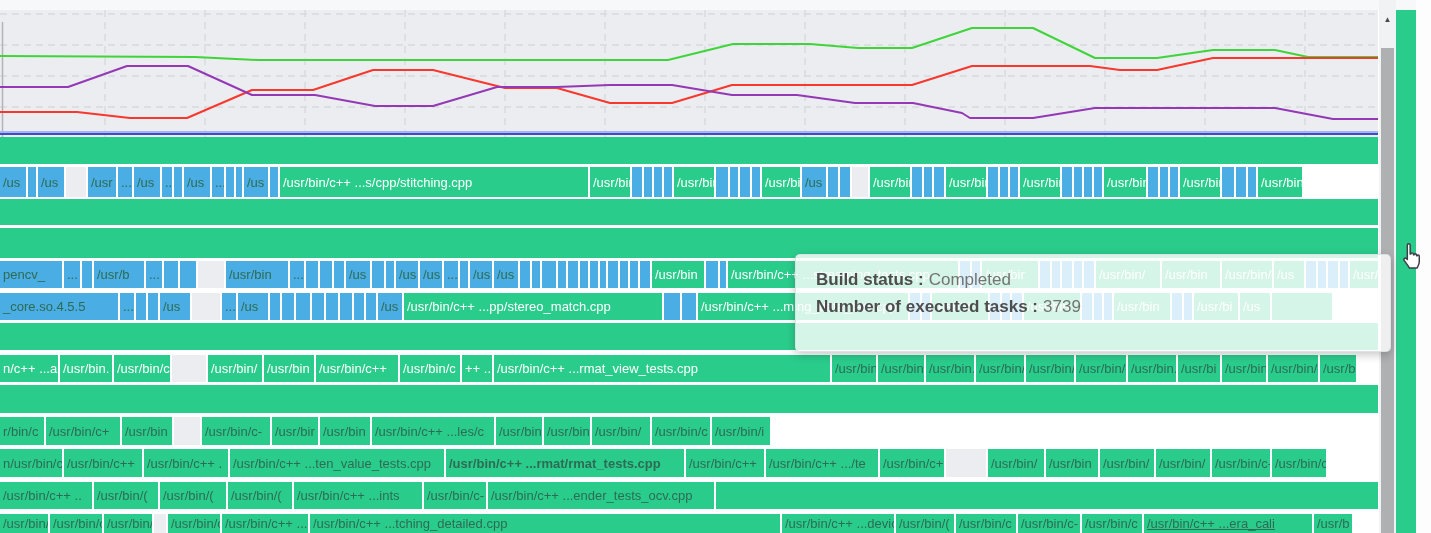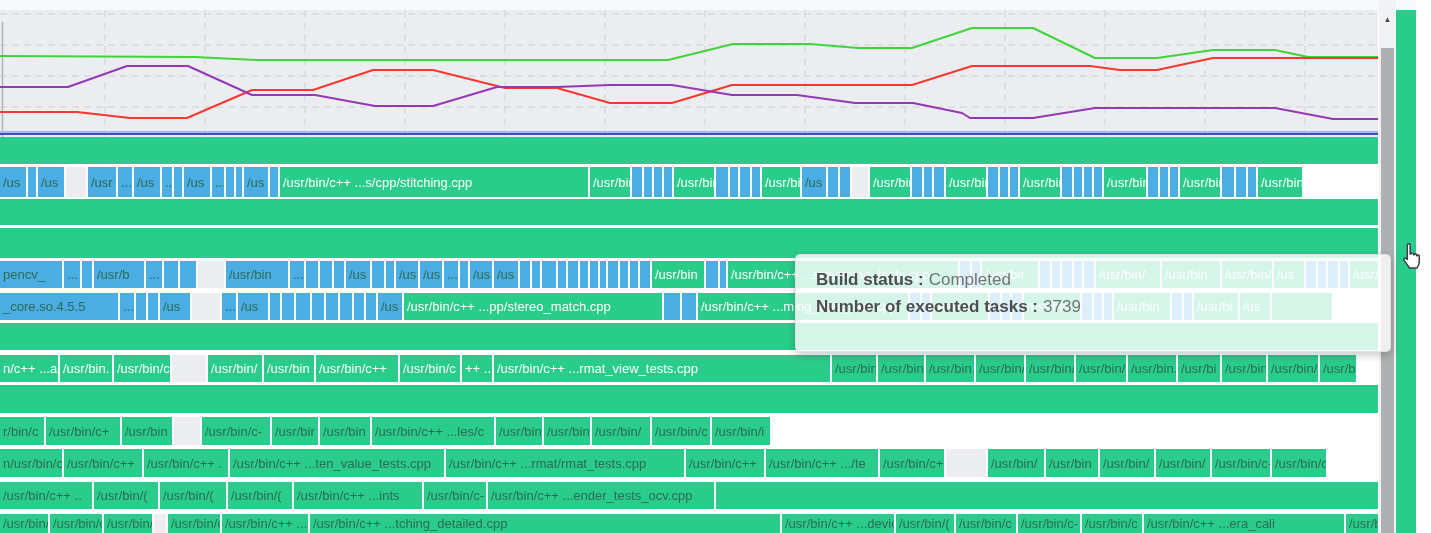--- a/index.html
+++ b/index.html
@@ -265,21 +265,21 @@
         <div class="blk g td" style="width: 46px;">/usr/bin</div>
         <div class="blk g td" style="width: 58px;">/usr/bin/</div>
         <div class="blk g td" style="width: 58px;">/usr/bin/c</div>
         <div class="blk g td" style="width: 58px;">/usr/bin/i</div>
       </div>
       <div class="trow" style="top: 449px; height: 28px;">
         <div class="blk g td" style="width: 62px;">n/usr/bin/c+</div>
         <div class="blk g td" style="width: 78px;">/usr/bin/c++</div>
         <div class="blk g td" style="width: 84px;">/usr/bin/c++ .</div>
         <div class="blk g td" style="width: 214px;">/usr/bin/c++ ...ten_value_tests.cpp</div>
-        <div class="blk g td" style="width: 238px;">/usr/bin/c++ ...rmat/rmat_tests.cpp</div>
+        <div class="blk g td" style="width: 238px; font-weight: bold;">/usr/bin/c++ ...rmat/rmat_tests.cpp</div>
         <div class="blk g td" style="width: 78px;">/usr/bin/c++</div>
         <div class="blk g td" style="width: 112px;">/usr/bin/c++ .../te</div>
         <div class="blk g td" style="width: 64px;">/usr/bin/c+</div>
         <div class="blk x" style="width: 40px;"></div>
         <div class="blk g td" style="width: 56px;">/usr/bin/</div>
         <div class="blk g td" style="width: 52px;">/usr/bin</div>
         <div class="blk g td" style="width: 54px;">/usr/bin/</div>
         <div class="blk g td" style="width: 54px;">/usr/bin/</div>
         <div class="blk g td" style="width: 58px;">/usr/bin/c-</div>
         <div class="blk g td" style="width: 54px;">/usr/bin/c</div>
@@ -300,21 +300,21 @@
         <div class="blk g td" style="width: 48px;">/usr/bin/c</div>
         <div class="blk x" style="width: 12px;"></div>
         <div class="blk g td" style="width: 52px;">/usr/bin/c+</div>
         <div class="blk g td" style="width: 86px;">/usr/bin/c++ ...ple</div>
         <div class="blk g td" style="width: 470px;">/usr/bin/c++ ...tching_detailed.cpp</div>
         <div class="blk g td" style="width: 112px;">/usr/bin/c++ ...device_s</div>
         <div class="blk g td" style="width: 58px;">/usr/bin/(</div>
         <div class="blk g td" style="width: 60px;">/usr/bin/c</div>
         <div class="blk g td" style="width: 62px;">/usr/bin/c-</div>
         <div class="blk g td" style="width: 60px;">/usr/bin/c</div>
-        <div class="blk g td" style="width: 200px;">/usr/bin/c++ ...era_cali</div>
+        <div class="blk g td" style="width: 168px; text-decoration: underline;">/usr/bin/c++ ...era_cali</div>
         <div class="blk g td" style="width: 38px;">/usr/b</div>
       </div>
     </div>
 
   <div id="tooltip">
     <div class="tip-line">
       <span class="tip-label">Build status :</span><span class="tip-value">Completed</span>
     </div>
     <div class="tip-line">
       <span class="tip-label">Number of executed tasks :</span><span class="tip-value">3739</span>

